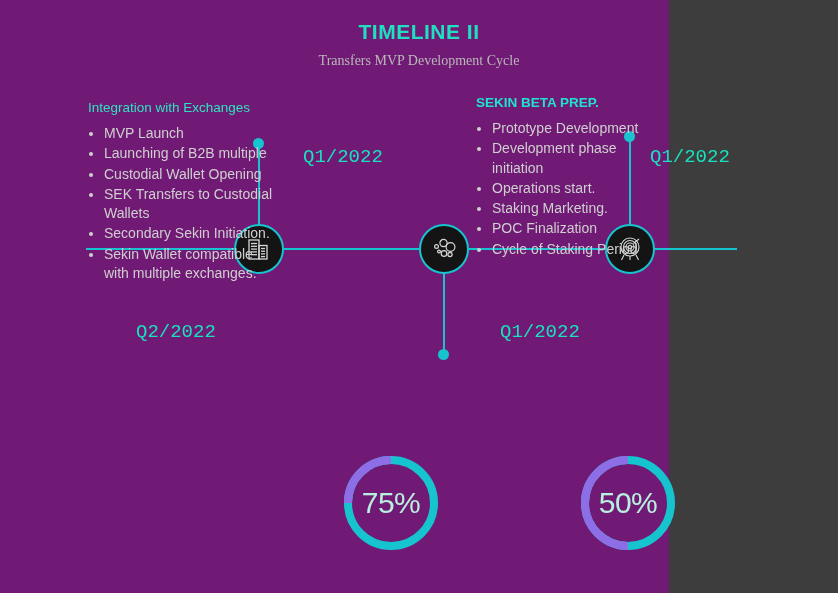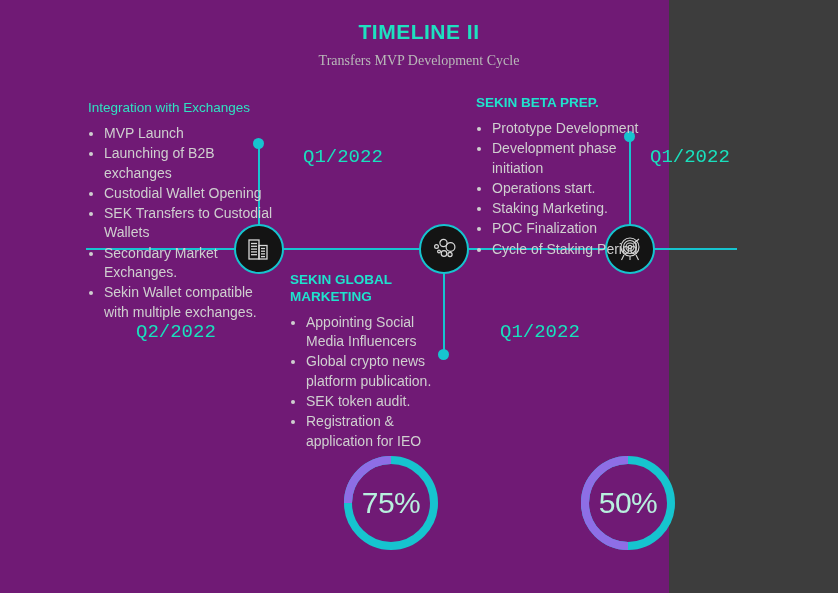--- a/index.html
+++ b/index.html
@@ -225,49 +225,40 @@
   <div class="stem" style="left:443px; top:272px; height:84px;"></div>
   <div class="dot" style="left:438px; top:349px;"></div>
 
   <div class="stem" style="left:629px; top:140px; height:86px;"></div>
   <div class="dot" style="left:624px; top:131px;"></div>
 
   <div class="block" style="left:88px; top:100px; width:186px;">
     <div class="block-title">Integration with Exchanges</div>
     <ul>
       <li>MVP Launch</li>
-      <li>Launching of B2B exchanges</li>
+      <li>Launching of B2B multiple</li>
       <li>Custodial Wallet Opening</li>
       <li>SEK Transfers to Custodial Wallets</li>
-      <li>Secondary Market Exchanges.</li>
+      <li>Secondary Sekin Initiation.</li>
       <li>Sekin Wallet compatible with multiple exchanges.</li>
     </ul>
   </div>
 
   <div class="block" style="left:459px; top:95px; width:190px;margin-left:17px;">
     <div class="block-title bold">SEKIN BETA PREP.</div>
     <ul>
       <li>Prototype Development</li>
       <li>Development phase initiation</li>
       <li>Operations start.</li>
       <li>Staking Marketing.</li>
       <li>POC Finalization</li>
       <li>Cycle of Staking Period</li>
     </ul>
   </div>
 
-  <div class="block" style="left:290px; top:272px; width:150px;">
-    <div class="block-title bold">SEKIN GLOBAL MARKETING</div>
-    <ul>
-      <li>Appointing Social Media Influencers</li>
-      <li>Global crypto news platform publication.</li>
-      <li>SEK token audit.</li>
-      <li>Registration &amp; application for IEO</li>
-    </ul>
-  </div>
 
   <div class="quarter" style="left:303px; top:146px;">Q1/2022</div>
   <div class="quarter" style="left:650px; top:146px;">Q1/2022</div>
   <div class="quarter" style="left:136px; top:321px;">Q2/2022</div>
   <div class="quarter" style="left:500px; top:321px;">Q1/2022</div>
 
 
   <div class="donut" style="left:341px; top:453px;">
     <svg width="100" height="100" viewBox="0 0 100 100">
       <circle cx="50" cy="50" r="43" fill="none" stroke="#16c4cf" stroke-width="8"></circle>

